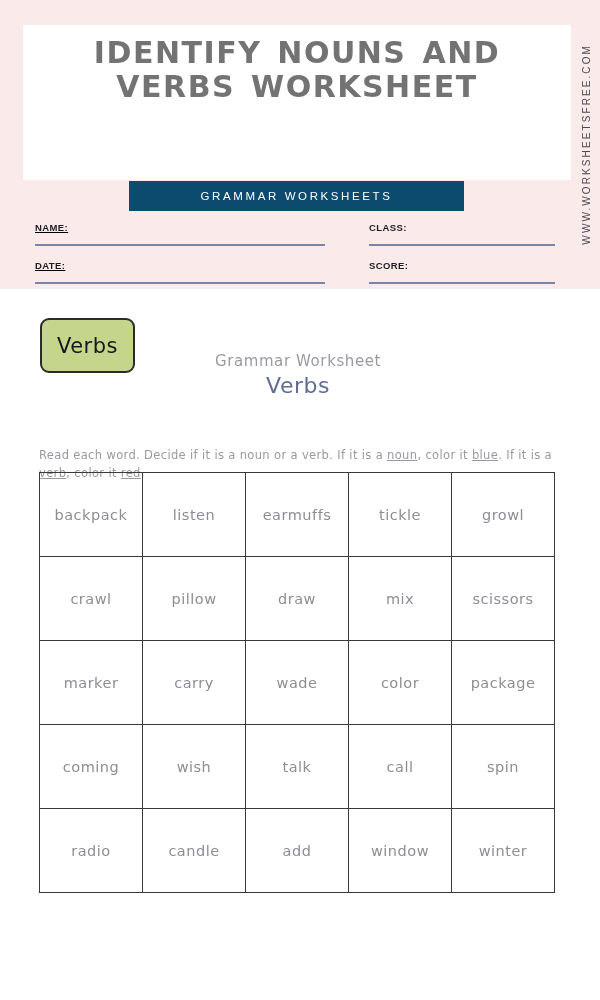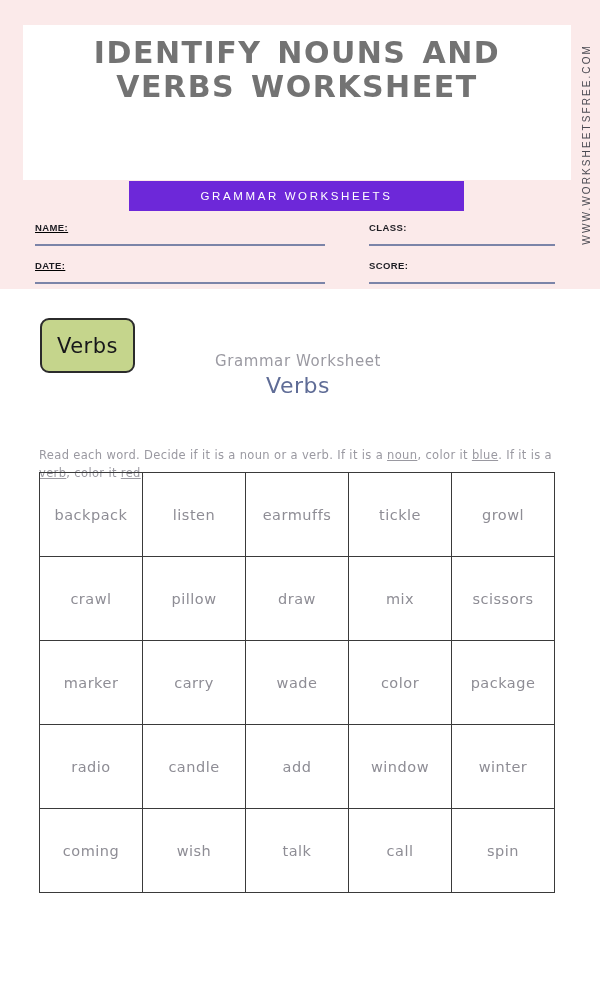--- a/index.html
+++ b/index.html
@@ -73,21 +73,21 @@
     white-space: nowrap;
   }
 
   
   .banner {
     position: absolute;
     left: 129px;
     top: 181px;
     width: 335px;
     height: 30px;
-    background: #6d28d9;
+    background: #0c4a6e;
     color: #ffffff;
     display: flex;
     align-items: center;
     justify-content: center;
     font-size: 11.5px;
     letter-spacing: 2.6px;
     font-weight: 400;
     text-transform: uppercase;
   }
 
@@ -274,27 +274,27 @@
         <td>scissors</td>
       </tr>
       <tr>
         <td>marker</td>
         <td>carry</td>
         <td>wade</td>
         <td>color</td>
         <td>package</td>
       </tr>
       <tr>
+        <td>coming</td>
+        <td>wish</td>
+        <td>talk</td>
+        <td>call</td>
+        <td>spin</td>
+      </tr>
+      <tr>
         <td>radio</td>
         <td>candle</td>
         <td>add</td>
         <td>window</td>
         <td>winter</td>
       </tr>
-      <tr>
-        <td>coming</td>
-        <td>wish</td>
-        <td>talk</td>
-        <td>call</td>
-        <td>spin</td>
-      </tr>
     </tbody>
 </table>
 
 </body></html>

